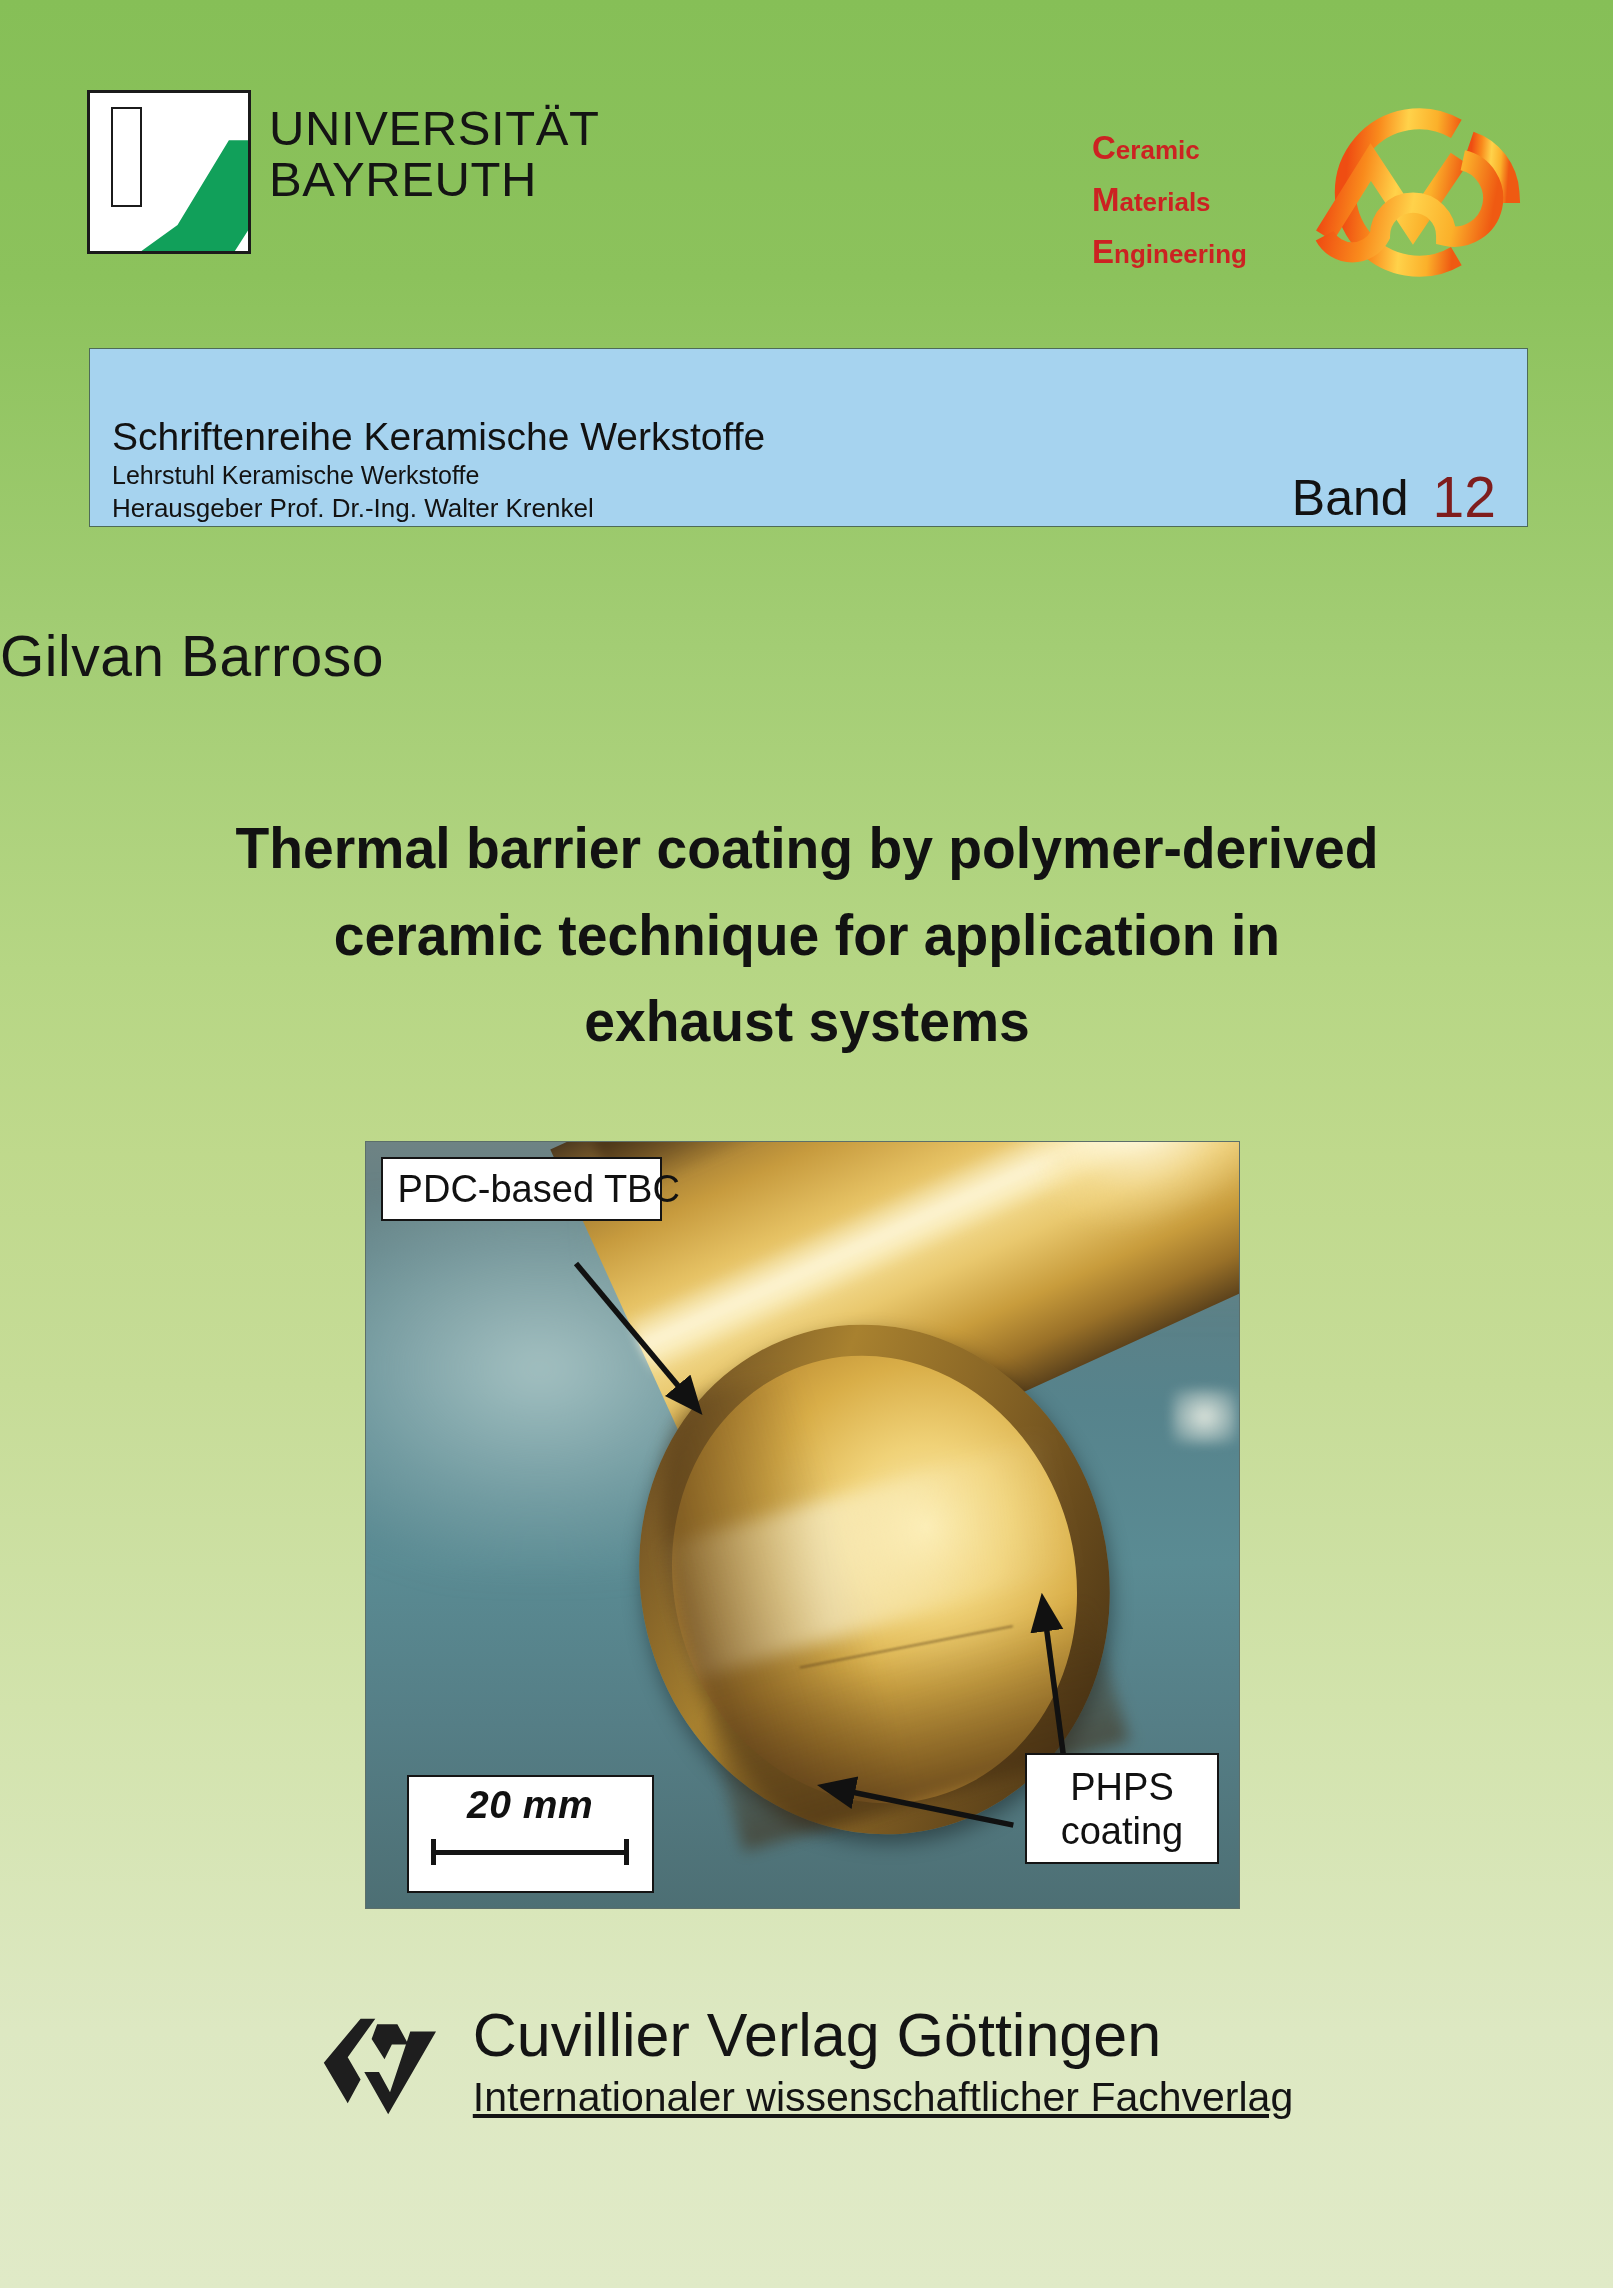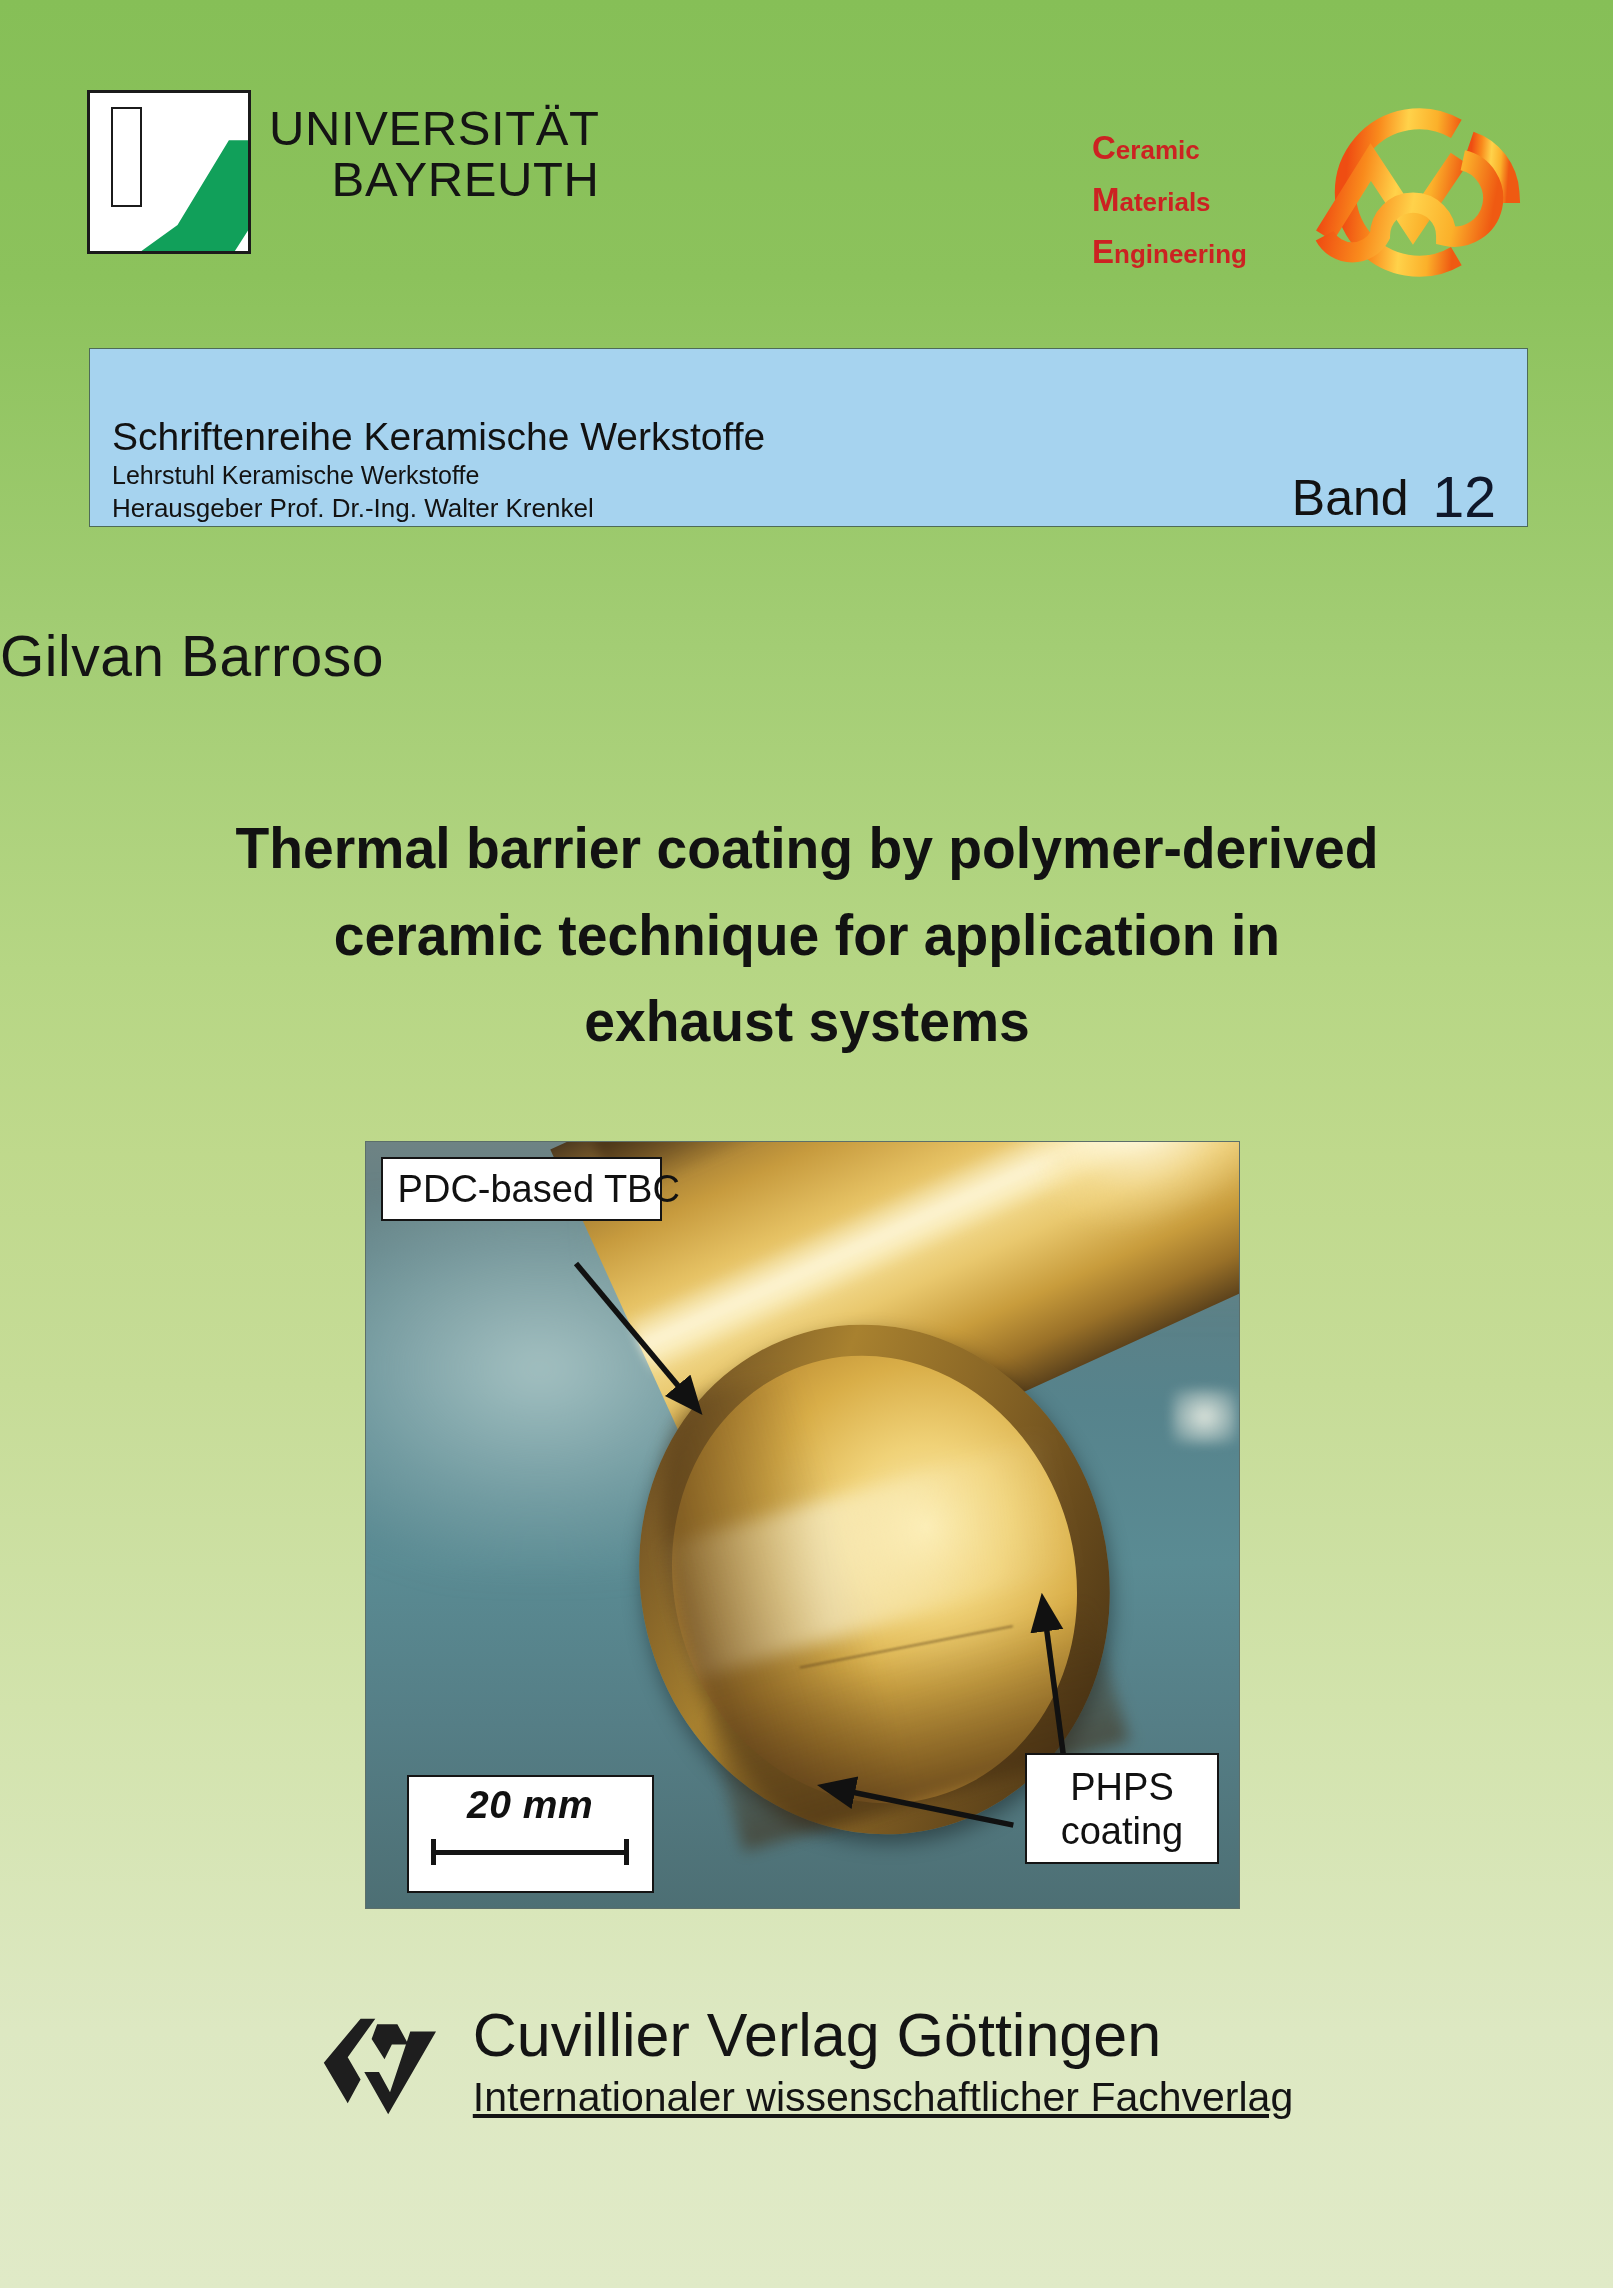--- a/index.html
+++ b/index.html
@@ -62,21 +62,20 @@
   #ubt-wordmark {
     position: absolute;
     left: 269px;
     top: 103px;
     color: #141414;
     font-family: "Liberation Sans", sans-serif;
     font-weight: 400;
     font-size: 49px;
     line-height: 1.04;
     letter-spacing: 0.6px;
-    text-align: right;
   }
   #ubt-wordmark div { white-space: nowrap; }
 
   
   #cme-logo {
     position: absolute;
     left: 1052px;
     top: 116px;
     width: 480px;
     height: 152px;
@@ -147,21 +146,21 @@
     align-items: center;
     padding-right: 31px;
     gap: 24px;
   }
   #band-label {
     color: #121212;
     font-size: 50px;
     line-height: 1;
   }
   #band-number {
-    color: #0f172a;
+    color: #7f1d1d;
     font-size: 57px;
     line-height: 1;
   }
 
   
   #author {
     position: absolute;
     left: 0;
     top: 623px;
     width: 1613px;

